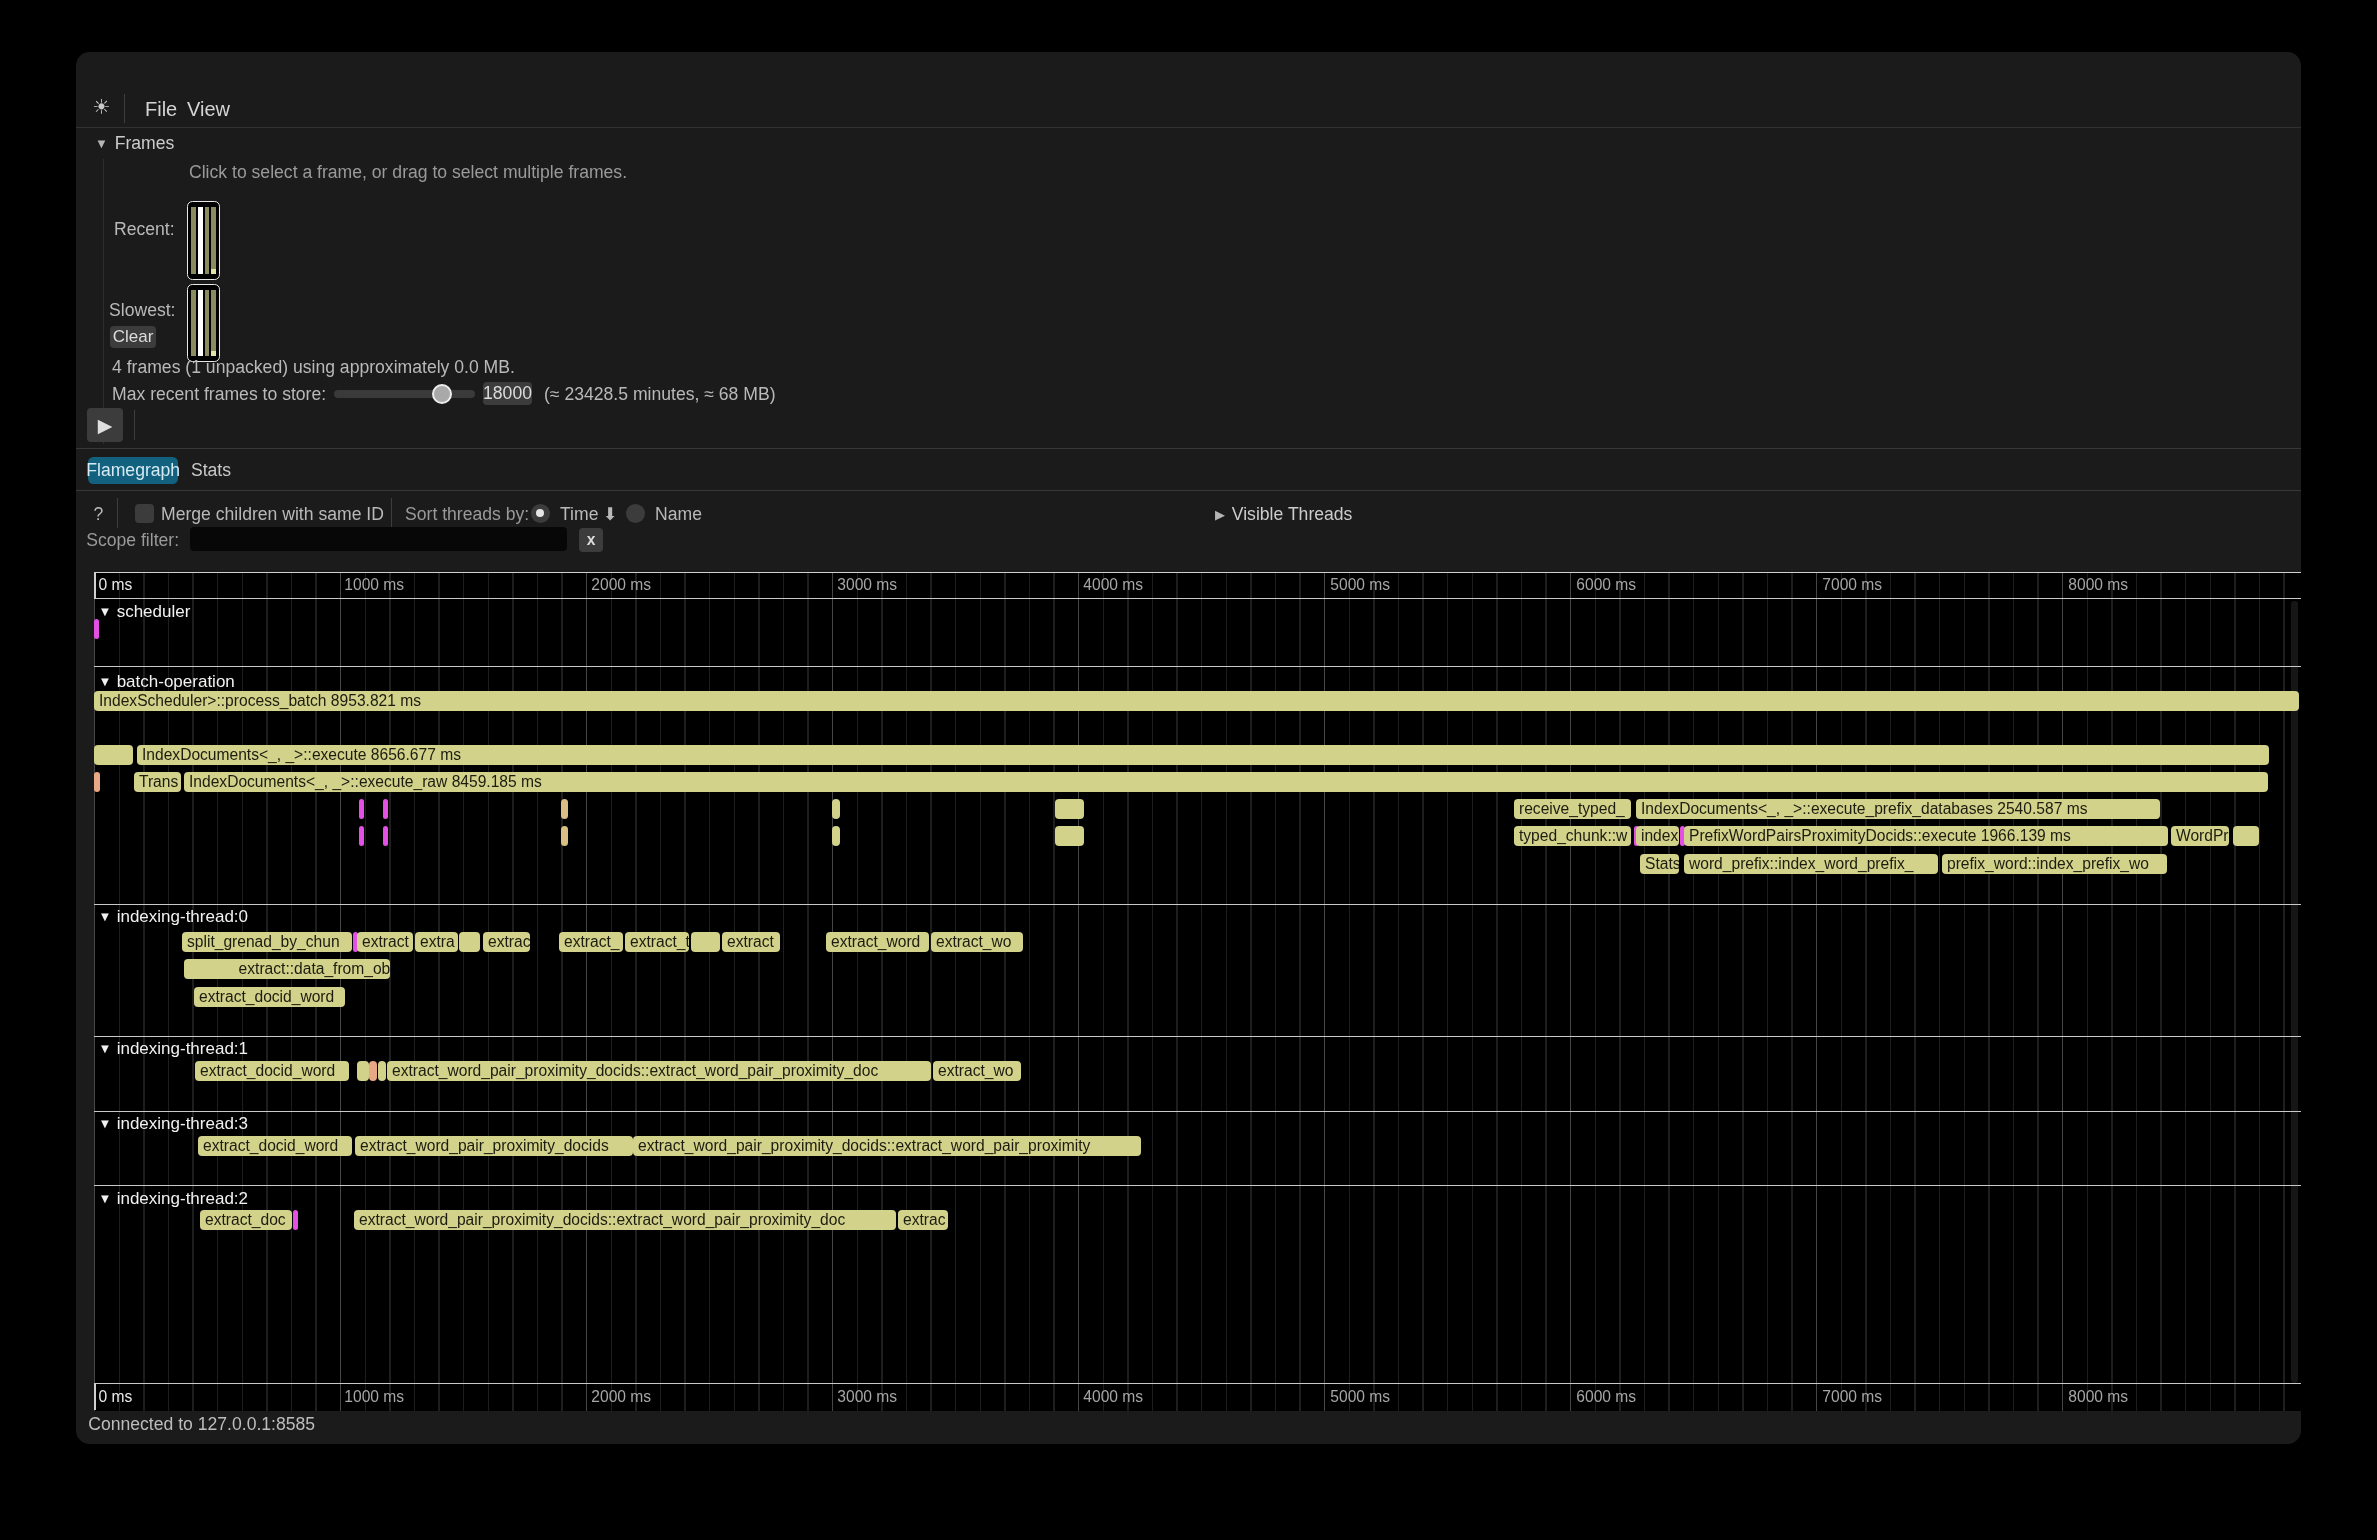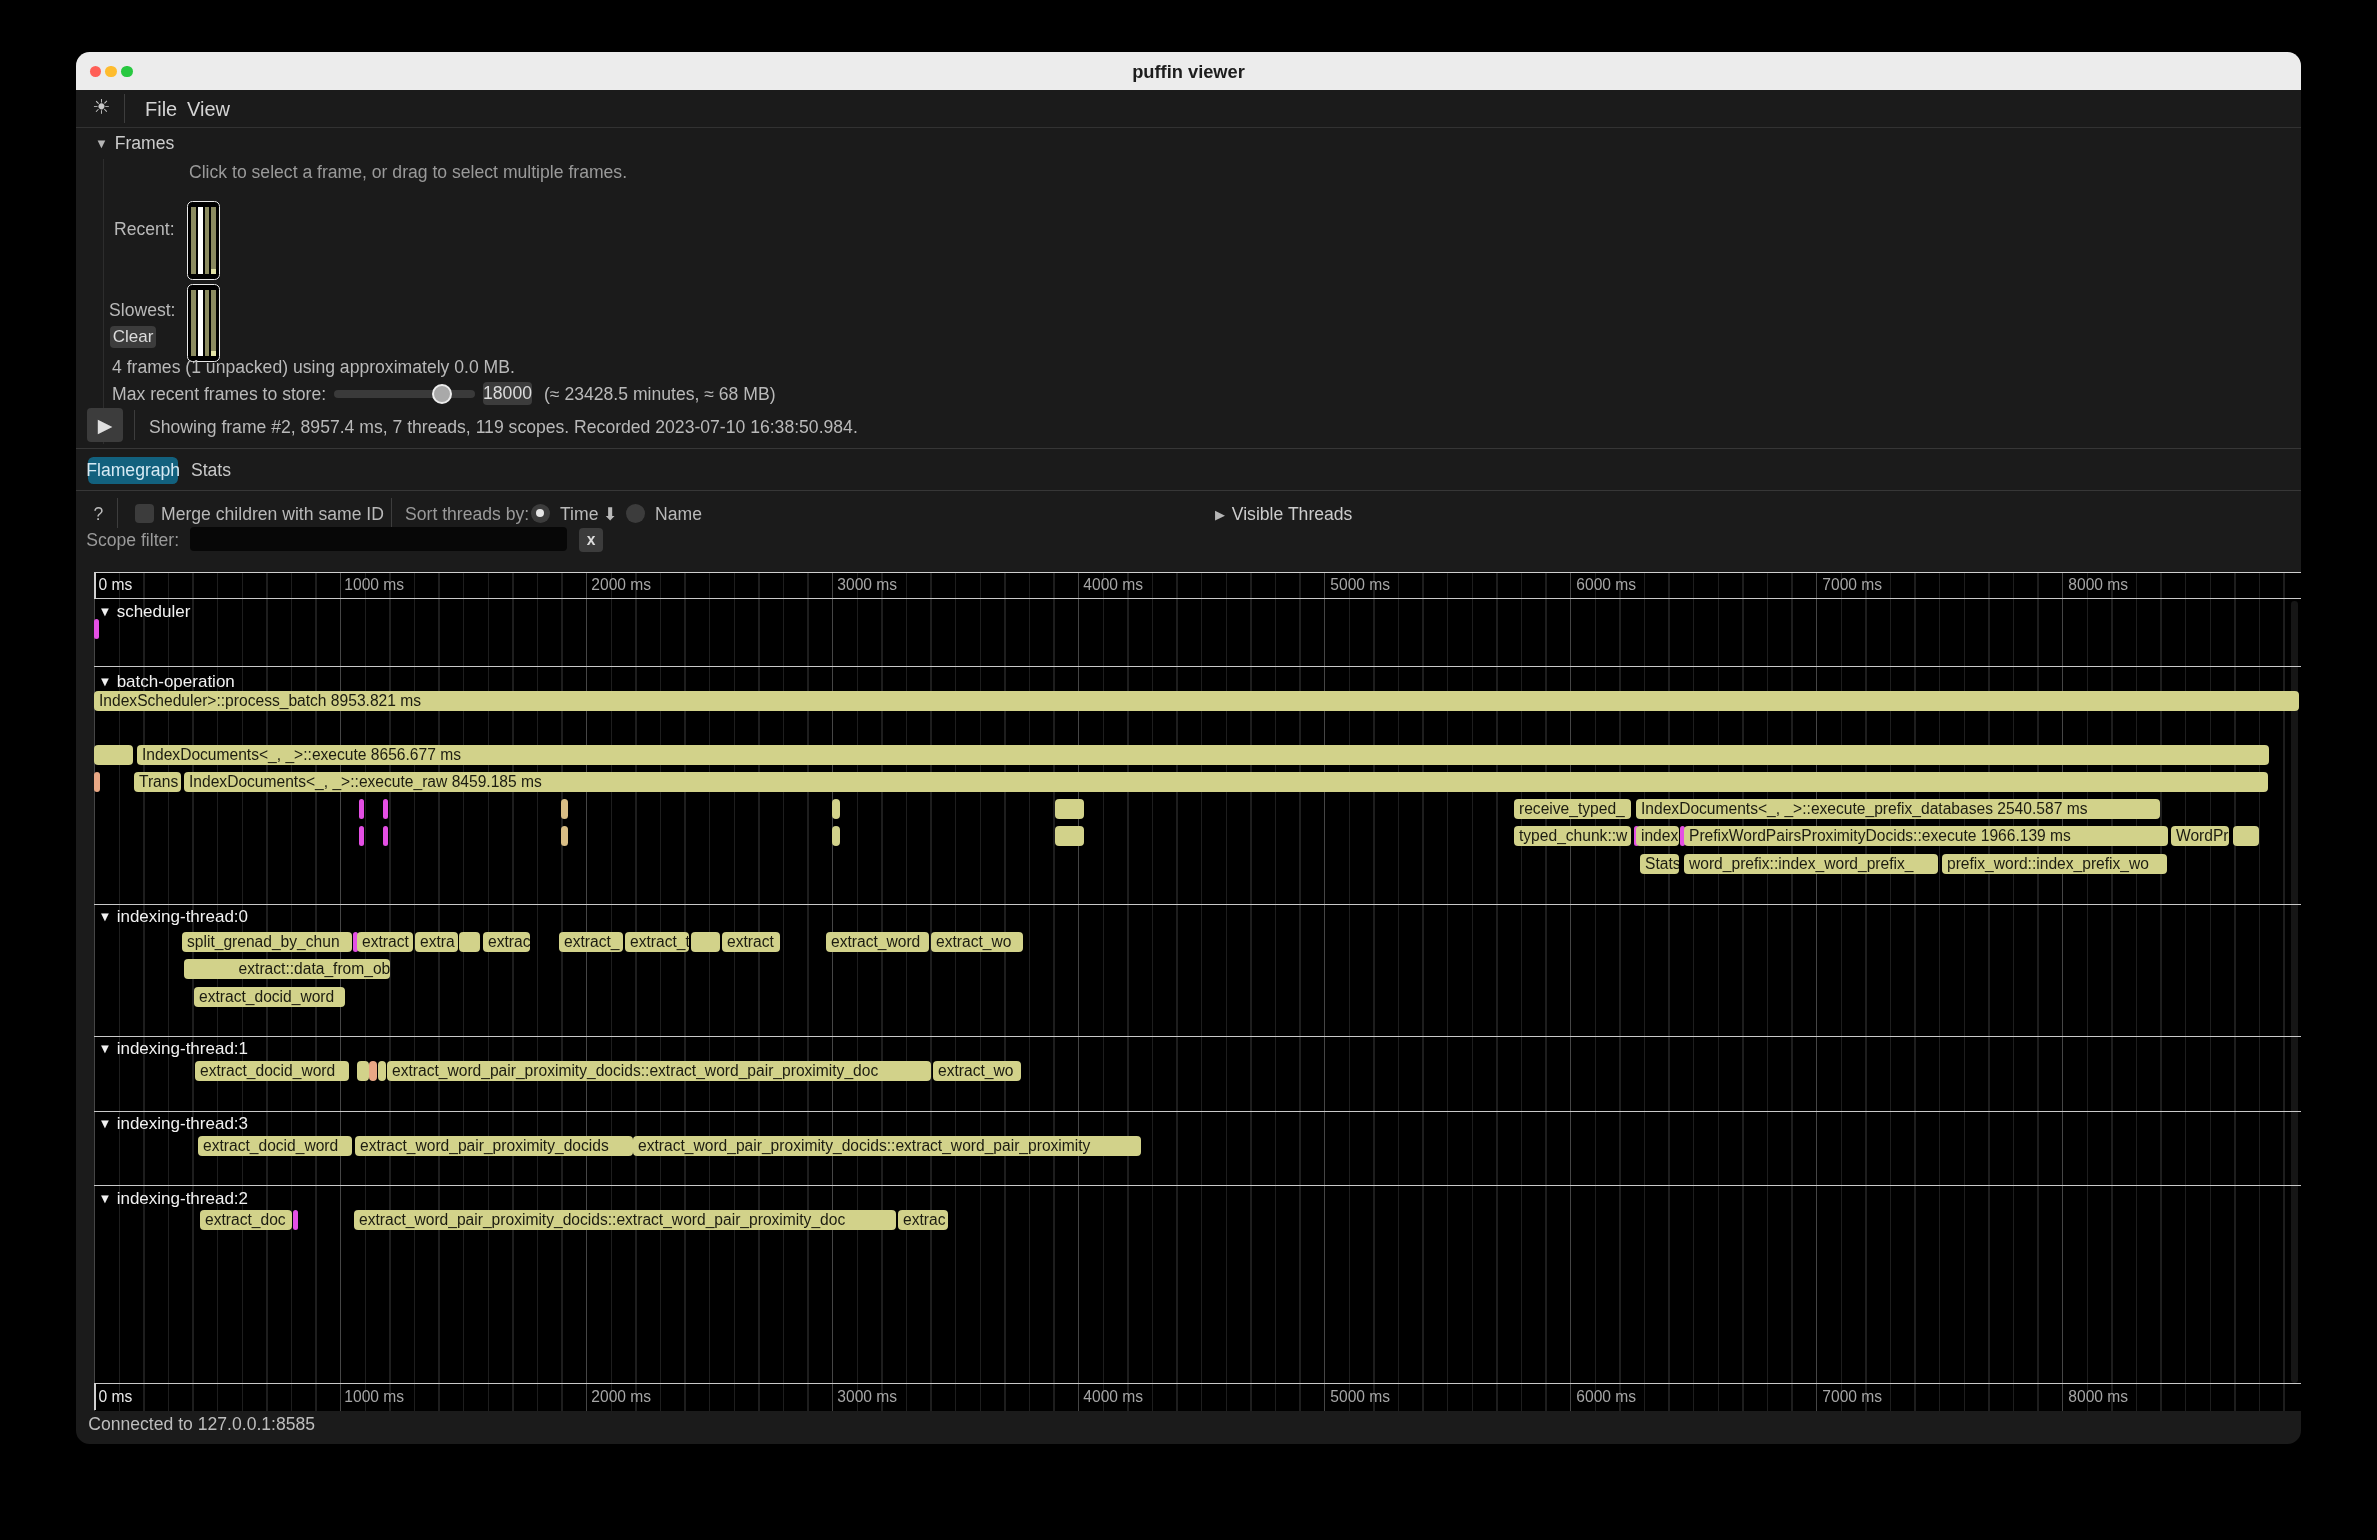--- a/index.html
+++ b/index.html
@@ -55,26 +55,20 @@
   .tick{position:absolute;font-size:15.6px;color:#a6a6a6;white-space:nowrap;}
   .tick.first{color:#eaeaea;}
   .edge{position:absolute;background:#d0d0d0;}
   #statusbar-text{position:absolute;left:12.2px;top:1362px;font-size:17.6px;color:#bdbdbd;}
 </style>
 </head>
 <body>
 
 <div id="window">
 
-  <div id="titlebar">
-    <div class="light" style="left:13.6px;background:#ff5f57;"></div>
-    <div class="light" style="left:29px;background:#febc2e;"></div>
-    <div class="light" style="left:45px;background:#28c840;"></div>
-    <div id="win-title">puffin viewer</div>
-  </div>
 
   <div id="menubar">
     <div id="theme-icon">☀</div>
     <div class="vsep" style="left:48px;top:4.1px;height:28.5px;"></div>
     <div class="menu-item" style="left:69px;">File</div>
     <div class="menu-item" style="left:111px;">View</div>
   </div>
 
   <div class="abs collapse-header" style="left:19px;top:81px;">
     <span class="tri">▼</span><span>Frames</span>
@@ -112,21 +106,20 @@
   <div class="abs gray-text" style="left:36px;top:332px;">Max recent frames to store:</div>
   <div class="slider-track" style="left:258px;top:338px;width:141px;height:8.1px;"></div>
   <div class="slider-handle" style="left:356px;top:332px;"></div>
   <div class="btn" style="left:407px;top:330px;width:49px;height:23px;font-size:17.6px;">18000</div>
   <div class="abs gray-text" style="left:468px;top:332px;">(≈ 23428.5 minutes, ≈ 68 MB)</div>
 
   <div class="btn" style="left:11px;top:356px;width:36px;height:34px;">
     <span style="font-size:19px;color:#dfdfdf;">▶</span>
   </div>
   <div class="vsep" style="left:58px;top:358px;height:30px;"></div>
-  <div class="abs gray-text" style="left:73px;top:365px;">Showing frame #2, 8957.4 ms, 7 threads, 119 scopes. Recorded 2023-07-10 16:38:50.984.</div>
 
   <div class="hsep" style="top:396px;"></div>
 
   <div class="tab selected" style="left:12.2px;top:405px;width:90px;height:27px;">Flamegraph</div>
   <div class="tab plain" style="left:109px;top:405px;width:52px;height:27px;">Stats</div>
 
   <div class="hsep" style="top:438px;"></div>
 
   <div class="abs gray-text" style="left:17.6px;top:452px;">?</div>
   <div class="vsep" style="left:41px;top:446px;height:30px;"></div>

